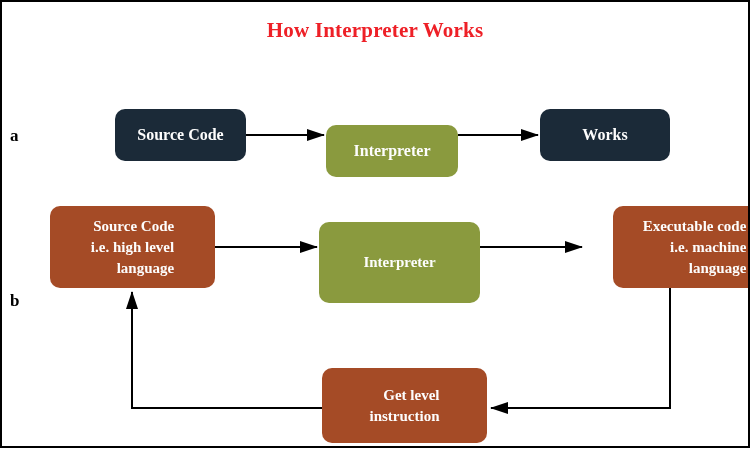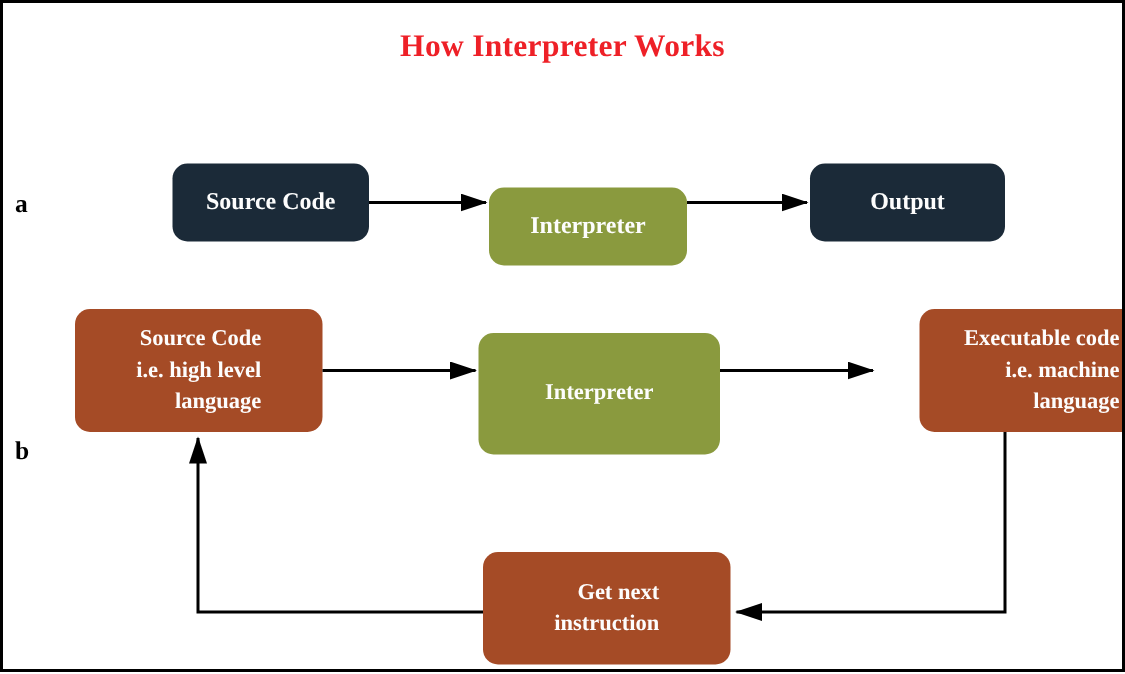--- a/index.html
+++ b/index.html
@@ -53,38 +53,38 @@
   <div class="row-label label-a">a</div>
   <div class="row-label label-b">b</div>
 
   <div class="box navy row-a" style="left:113px;top:107px;width:131px;height:52px">
     <span>Source Code</span>
   </div>
   <div class="box olive row-a" style="left:324px;top:107px;width:132px;height:52px">
     <span>Interpreter</span>
   </div>
   <div class="box navy row-a" style="left:538px;top:107px;width:130px;height:52px">
-    <span>Output</span>
+    <span>Works</span>
   </div>
 
   <div class="box brown row-b" style="left:48px;top:204px;width:165px;height:82px">
     <span>Source Code
 i.e. high level
 language</span>
   </div>
   <div class="box olive row-b" style="left:317px;top:204px;width:161px;height:81px">
     <span>Interpreter</span>
   </div>
   <div class="box brown row-b" style="left:611px;top:204px;width:163px;height:82px">
     <span>Executable code
 i.e. machine
 language</span>
   </div>
   <div class="box brown row-b" style="left:320px;top:366px;width:165px;height:75px">
-    <span>Get next
+    <span>Get level
 instruction</span>
   </div>
 
   <svg class="arrows" viewBox="0 0 750 449" xmlns="http://www.w3.org/2000/svg">
     <defs>
       <marker id="ah" markerWidth="10" markerHeight="7" refX="8.5" refY="3" orient="auto">
         <path d="M0,0 L9,3 L0,6 Z" fill="#000"></path>
       </marker>
     </defs>
     <polyline points="244,133 322,133" marker-end="url(#ah)"></polyline>

